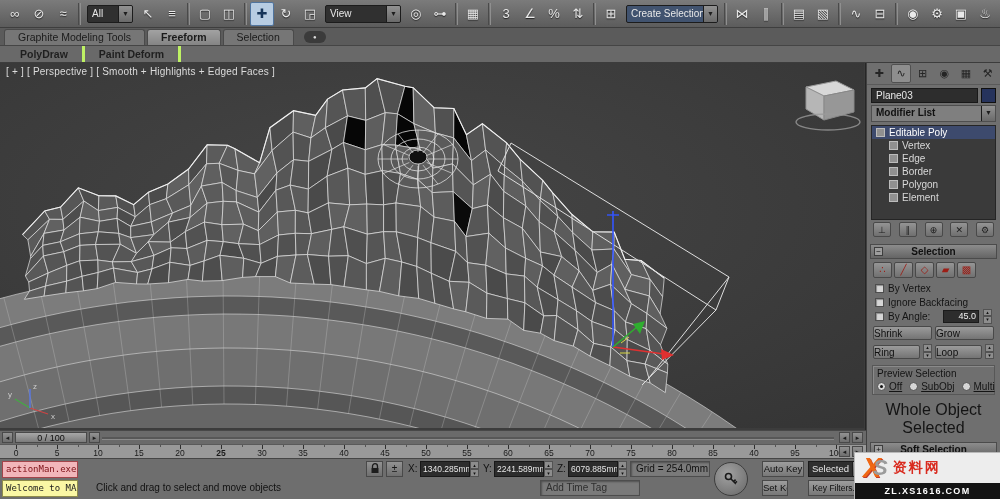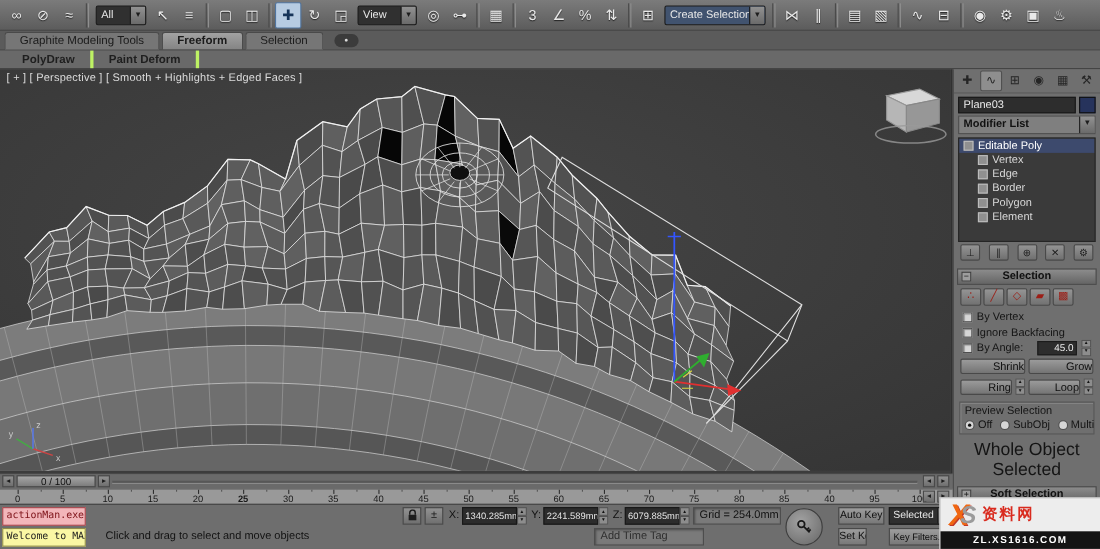--- a/index.html
+++ b/index.html
@@ -70,28 +70,28 @@
   .so-btn{width:19px;height:16px;background:linear-gradient(#959595,#717171);border:1px solid #494949;border-radius:2px;
     color:#9c1e16;font-size:10px;line-height:14px;text-align:center;box-sizing:border-box;}
   .cp-check{display:flex;align-items:center;gap:4px;padding:1px 8px;height:12px;font-size:10px;color:#141414;}
   .cb{width:9px;height:9px;background:#d6d6d6;border:1px solid #4e4e4e;box-shadow:inset 1px 1px 1px #8c8c8c;box-sizing:border-box;}
   .num-field{width:30px;height:11px;background:#2d2d2d;color:#eee;font-size:9px;line-height:11px;padding:0 2px;
     border:1px solid #1b1b1b;margin-left:auto;text-align:right;}
   .spin{width:9px;display:flex;flex-direction:column;}
   .spin i{font-style:normal;font-size:5px;line-height:5.5px;text-align:center;color:#111;background:#8d8d8d;border:1px solid #535353;}
   .cp-btnrow{display:flex;gap:3px;padding:2px 6px;height:15px;align-items:center;}
   .cp-btn{flex:1;height:14px;background:linear-gradient(#9b9b9b,#747474);border:1px solid #494949;border-radius:2px;
-    text-align:right;line-height:13px;font-size:10px;color:#0f0f0f;box-sizing:border-box;}
+    text-align:left;line-height:13px;font-size:10px;color:#0f0f0f;box-sizing:border-box;}
   .cp-group{margin:4px 5px 2px;border:1px solid #575757;box-shadow:1px 1px 0 #8a8a8a inset;padding:2px 4px;}
   .cp-group-label{font-size:10px;color:#141414;}
   .cp-radios{display:flex;gap:7px;margin-top:2px;align-items:center;font-size:10px;}
   .radio-item{display:flex;align-items:center;gap:3px;}
   .radio{width:9px;height:9px;border-radius:50%;background:#d6d6d6;border:1px solid #4e4e4e;position:relative;box-sizing:border-box;}
   .radio.sel::after{content:"";position:absolute;left:2px;top:2px;width:3px;height:3px;border-radius:50%;background:#111;}
-  .rlab{color:#141414;}
+  .rlab{color:#141414;text-decoration:underline;}
   .cp-status{text-align:center;font-size:16px;color:#141414;padding:4px 0 2px;}
 
   
   #timeslider{position:absolute;top:430px;left:0;width:866px;height:14px;background:#6a6a6a;
     border-top:1px solid #474747;box-sizing:border-box;}
   #timeslider::after{content:"";position:absolute;left:102px;right:32px;top:6px;height:2px;background:#575757;box-shadow:0 1px 0 #8a8a8a;}
   .tl-endbtn{position:absolute;width:11px;height:11px;top:1px;background:linear-gradient(#929292,#6e6e6e);
     border:1px solid #494949;font-size:6px;text-align:center;line-height:10px;color:#1d1d1d;box-sizing:border-box;}
   #ts-grip{position:absolute;left:15px;top:1px;width:72px;height:11px;background:linear-gradient(#a7a7a7,#7c7c7c);
     border:1px solid #494949;font-size:9px;text-align:center;line-height:10px;color:#0e0e0e;box-sizing:border-box;}
@@ -170,21 +170,21 @@
       </div>
       <div class="tb-icon">↖</div>
       <div class="tb-icon">≡</div>
       <div class="tb-sep"></div>
       <div class="tb-icon">▢</div>
       <div class="tb-icon">◫</div>
       <div class="tb-sep"></div>
       <div class="tb-icon active">✚</div>
       <div class="tb-icon">↻</div>
       <div class="tb-icon">◲</div>
-      <div class="tb-dd" style="width: 54px;">
+      <div class="tb-dd" style="width: 76px;">
         <div class="lab">View</div>
         <div class="dd-arrow">▼</div>
       </div>
       <div class="tb-icon">◎</div>
       <div class="tb-icon">⊶</div>
       <div class="tb-sep"></div>
       <div class="tb-icon">▦</div>
       <div class="tb-sep"></div>
       <div class="tb-icon">3</div>
       <div class="tb-icon">∠</div>

